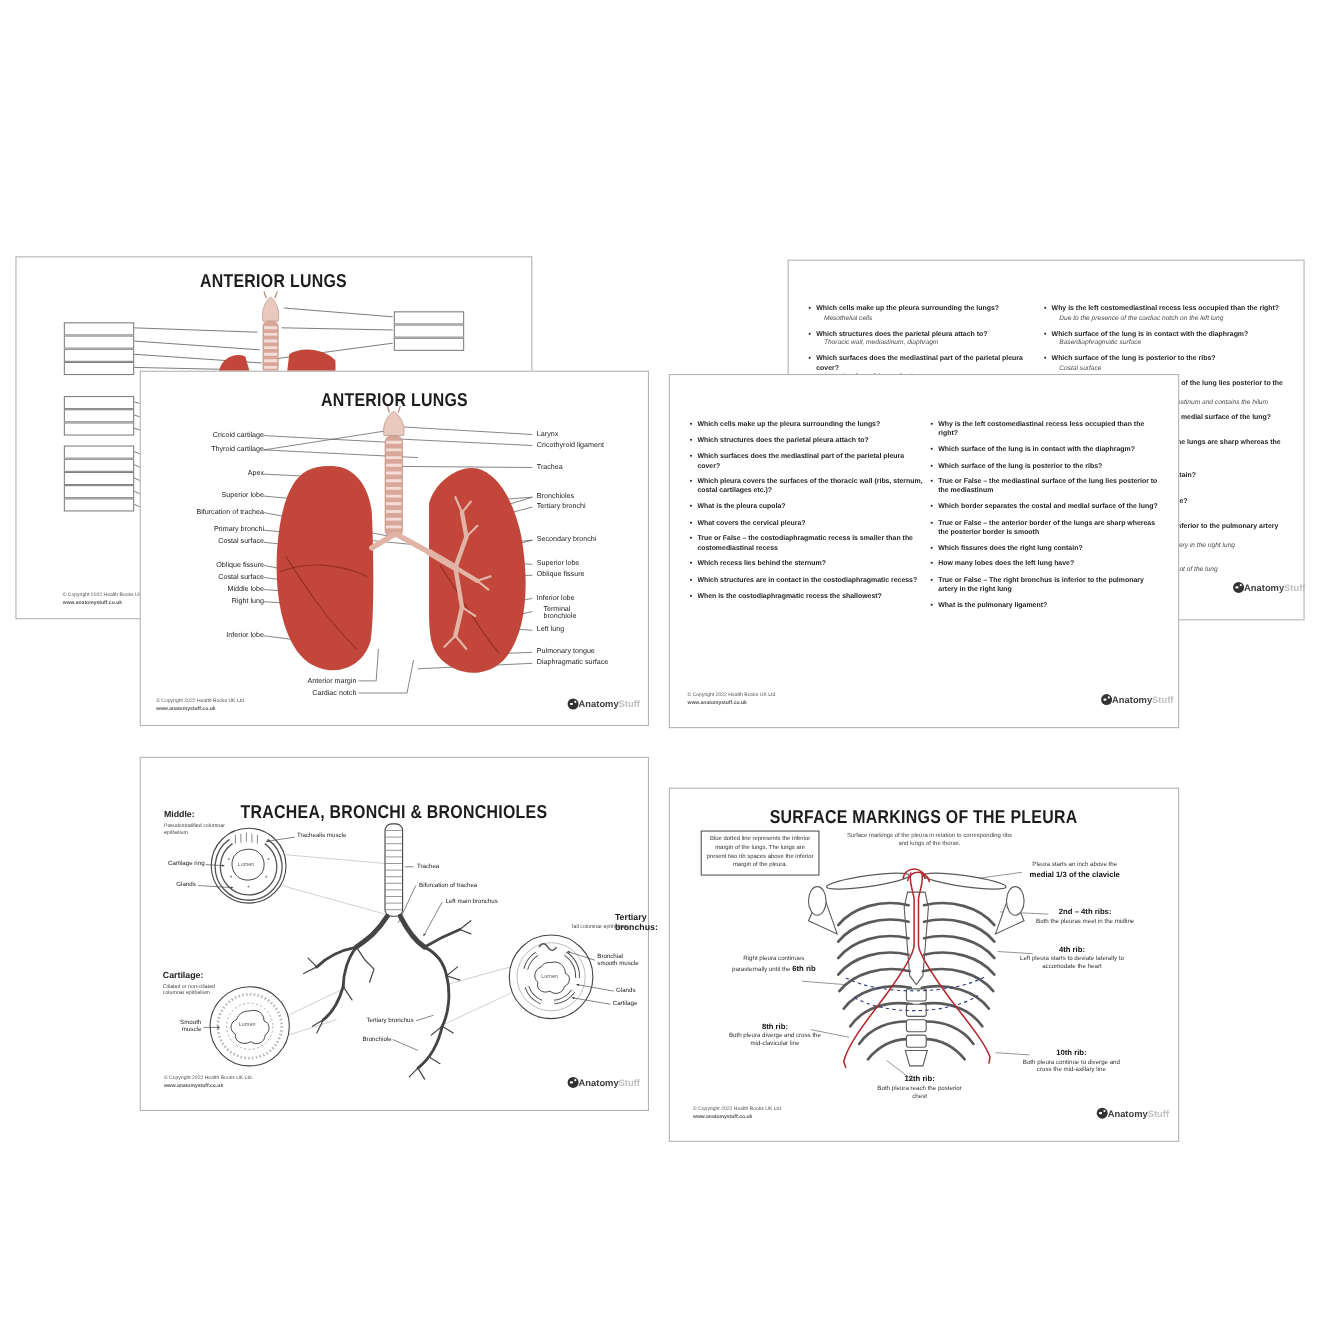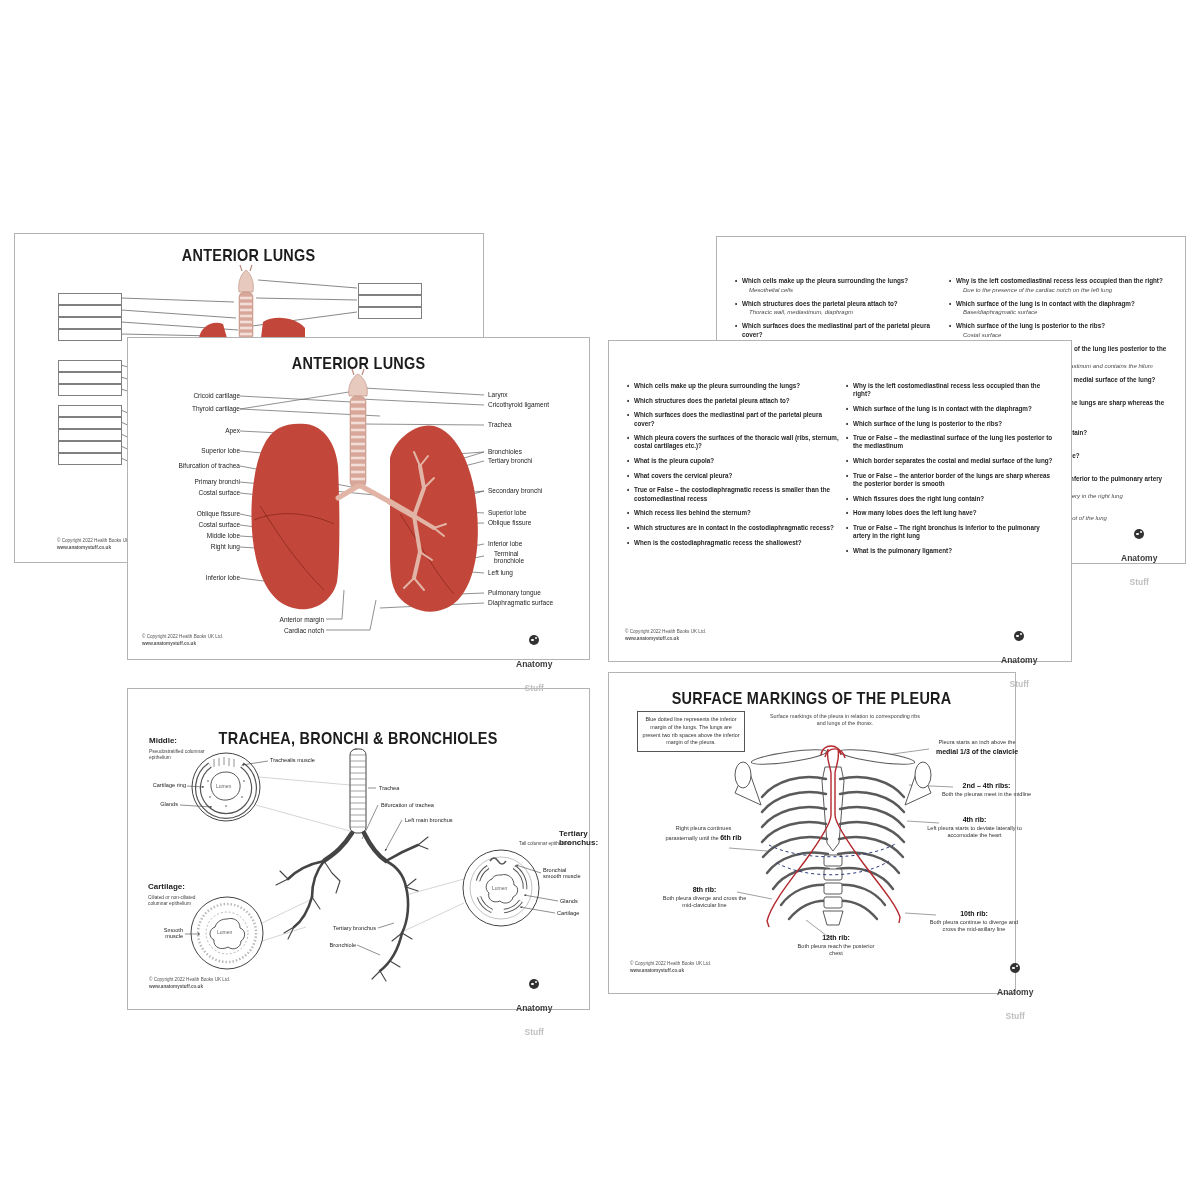--- a/index.html
+++ b/index.html
@@ -13,21 +13,21 @@
   .r{text-align:right;}
   .bx{position:absolute;width:62px;height:10px;border:1px solid #808080;background:#fff;}
   .qcol{position:absolute;}
   .q{position:relative;font-size:6.3px;font-weight:600;line-height:1.3;color:#1f1f1f;
      padding-left:7px;margin-bottom:6.5px;}
   .q::before{content:"•";position:absolute;left:0;top:0;}
   .qa .q{margin-bottom:1.5px;}
   .a{font-size:6px;font-style:italic;color:#4a4a4a;padding-left:14px;margin-bottom:5.5px;line-height:1.25;}
   .cpy{position:absolute;font-size:4.6px;color:#555;line-height:1.5;}
   .cpy .c2{font-weight:700;}
-  .logo{position:absolute;display:flex;align-items:center;gap:15px;font-size:8.5px;line-height:1;flex-direction:column;}
+  .logo{position:absolute;display:flex;align-items:center;gap:0;font-size:8.5px;line-height:1;}
   .logo .mark{width:10px;height:10px;border-radius:50%;background:#323232;position:relative;flex:0 0 auto;}
   .logo .mark::before{content:"";position:absolute;width:2.6px;height:2.6px;border-radius:50%;background:#fff;left:2px;top:3.7px;}
   .logo .mark::after{content:"";position:absolute;width:2px;height:2px;border-radius:50%;background:#fff;right:2.2px;top:2.2px;}
   .logo .la{font-weight:700;color:#3c3c3c;}
   .logo .ls{font-weight:700;color:#bfbfbf;}
   .hd{position:absolute;font-size:8px;font-weight:700;color:#222;}
   .sub{position:absolute;font-size:4.8px;color:#444;line-height:1.3;}
   .plbl{position:absolute;font-size:5.6px;color:#333;text-align:center;line-height:1.35;}
   .plbl b{font-size:7px;color:#111;}
   svg{position:absolute;left:0;top:0;}
@@ -456,21 +456,21 @@
       <div class="c1">© Copyright 2022 Health Books UK Ltd.</div>
         <div class="c2">www.anatomystuff.co.uk</div>
     </div>
     <div class="logo" style="left:388px;top:290px;">
       <span class="mark"></span>
       <span class="la">Anatomy</span>
         <span class="ls">Stuff</span>
     </div>
   </section>
 
-  <section class="sheet" style="left:608px;top:672px;width:408px;height:322px;z-index:1;">
+  <section class="sheet" style="left:608px;top:716px;width:464px;height:322px;z-index:1;">
     <div class="stitle" style="top:16px;"><span>SURFACE MARKINGS OF THE PLEURA</span></div>
     <div style="position:absolute;left:28px;top:38px;width:100px;border:1px solid #555;padding:4px 3px;font-size:5.4px;line-height:1.45;text-align:center;color:#333;">Blue dotted line represents the inferior margin of the lungs. The lungs are present two rib spaces above the inferior margin of the pleura.</div>
     <div class="sub" style="left:160px;top:40px;width:152px;text-align:center;font-size:5.4px;">Surface markings of the pleura in relation to corresponding ribs and lungs of the thorax.</div>
     <svg width="464" height="322" viewBox="0 0 464 322">
       <g stroke="#777" stroke-width="0.7" fill="none">
         <line x1="320" y1="76" x2="262" y2="84"></line>
         <line x1="344" y1="114" x2="300" y2="112"></line>
         <line x1="330" y1="150" x2="298" y2="148"></line>
         <line x1="120" y1="175" x2="158" y2="178"></line>
         <line x1="128" y1="219" x2="163" y2="226"></line>

